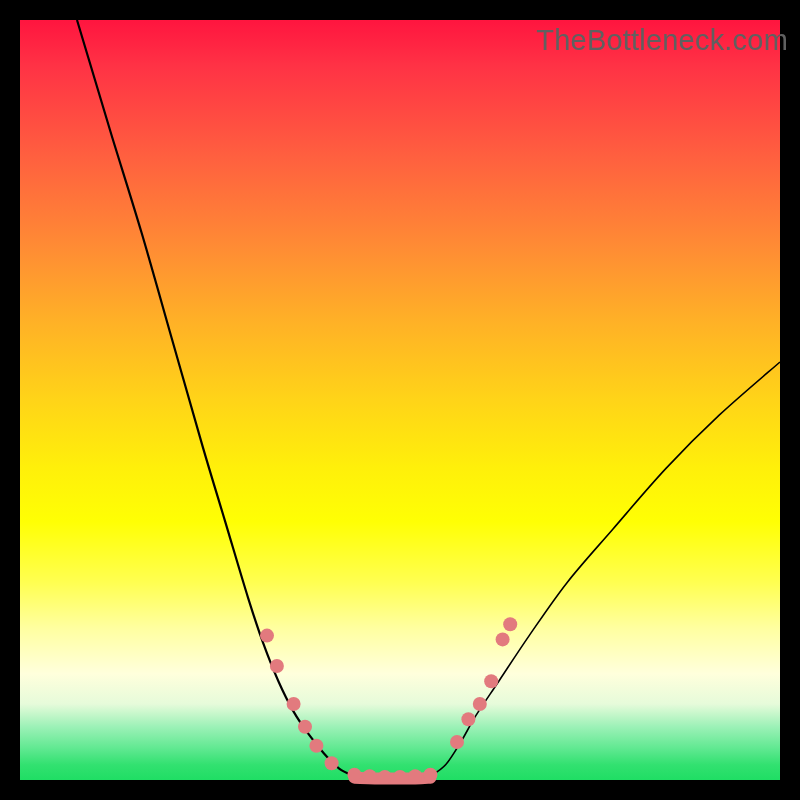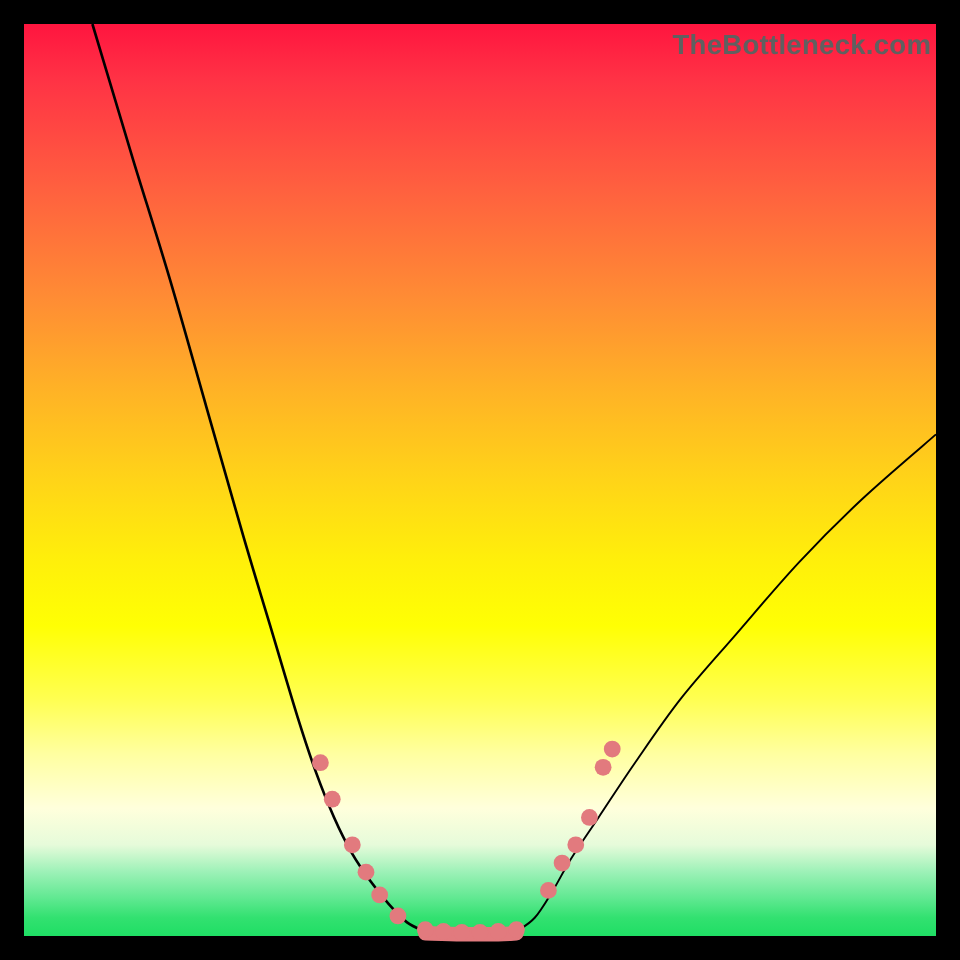--- a/index.html
+++ b/index.html
@@ -38,24 +38,24 @@
       #e6fbda 90%,
       #9cf1b7 93%,
       #5de88f 96%,
       #32e170 98%,
       #1fde64 100%
     );
   }
   .attribution {
     position: absolute;
     top: 24px;
-    right: 24px;
+    right: 12px;
     color: #606060;
-    font-size: 23px;
-    font-weight: 700;
+    font-size: 29px;
+    font-weight: 400;
     letter-spacing: 0.2px;
   }
   svg.curve {
     position: absolute;
     left: 20px;
     top: 20px;
     width: 760px;
     height: 760px;
     overflow: visible;
   }

